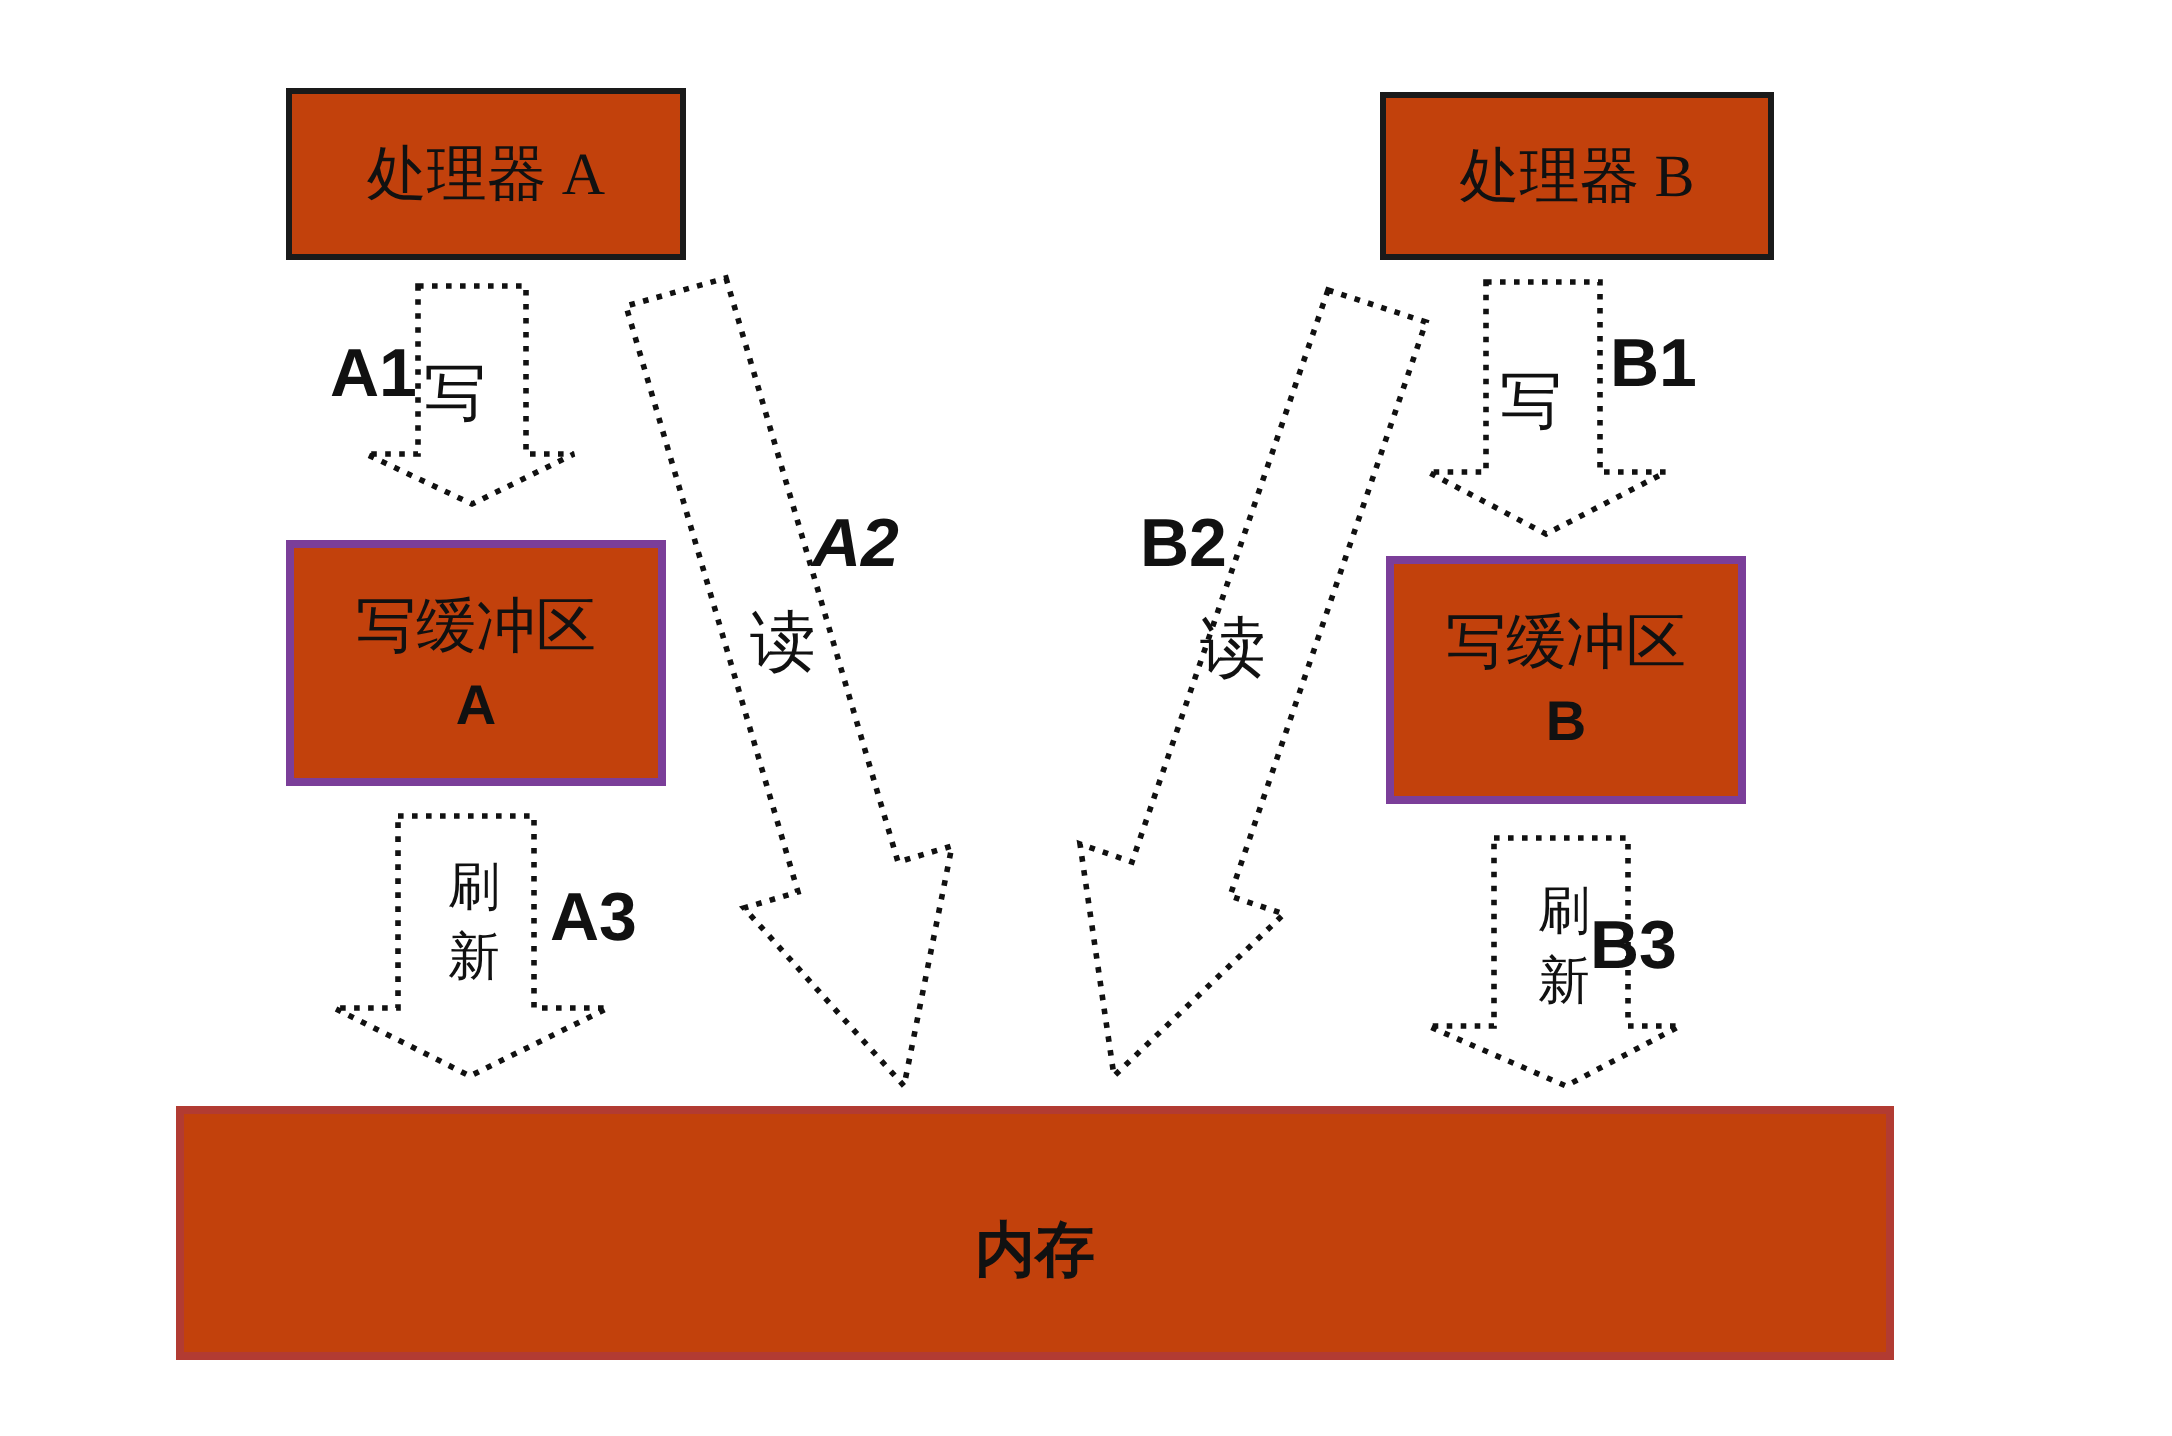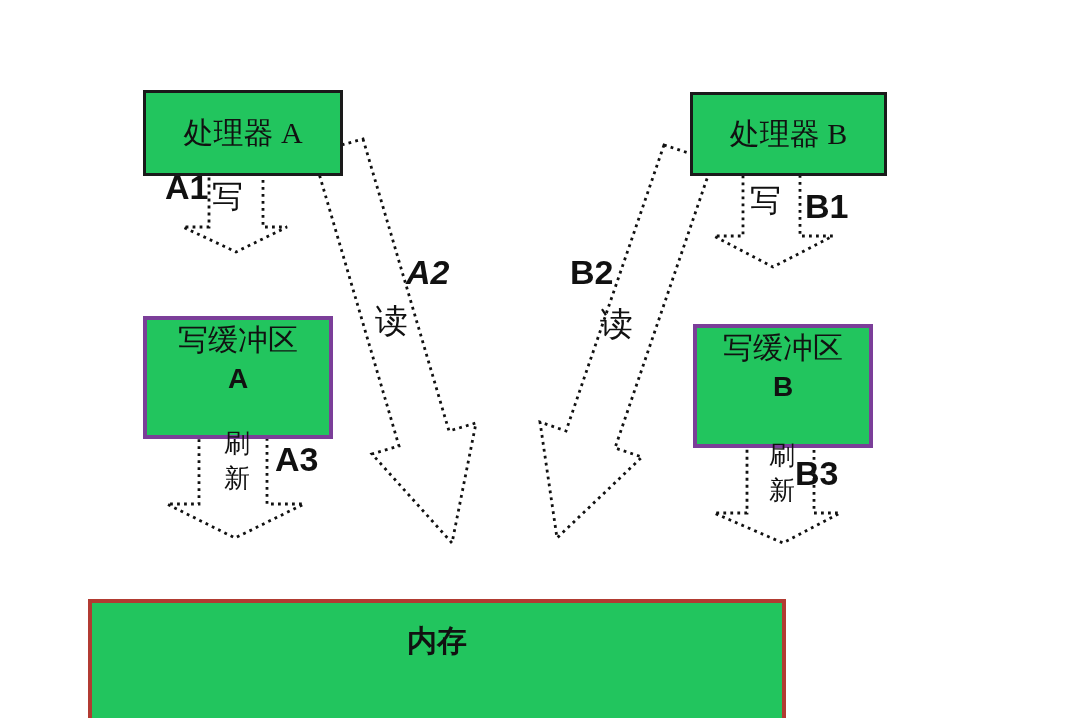--- a/index.html
+++ b/index.html
@@ -28,37 +28,36 @@
   }
   .arrow {
     fill: #ffffff;
     stroke: var(--arrow-stroke);
     stroke-width: 2.8;
     stroke-dasharray: 2.8 4.2;
     stroke-linejoin: miter;
   }
   .box {
     position: absolute;
-    background: #22c55e;
+    background: #c2410c;
     display: flex;
     align-items: center;
     justify-content: center;
     text-align: center;
-    margin-top: 46px;
   }
   .box.processor {
     border: 3px solid var(--processor-border);
     font-size: 30px;
     font-family: "Liberation Serif", "DejaVu Serif", serif;
   }
   .box.buffer {
     border: 4px solid var(--buffer-border);
     flex-direction: column;
     justify-content: flex-start;
-    padding-top: 0;
+    padding-top: 20px;
     font-size: 30px;
     line-height: 39px;
     font-family: "Liberation Serif", "DejaVu Serif", serif;
   }
   .box.buffer .line2 {
     font-family: "Liberation Sans", "DejaVu Sans", sans-serif;
     font-weight: 700;
     font-size: 28px;
   }
   .box.memory {
@@ -125,28 +124,28 @@
   <div class="box buffer" style="left:143px; top:270px; width:190px; height:123px;">
     <span class="line1">写缓冲区</span>
     <span class="line2">A</span>
   </div>
 
   <div class="box buffer" style="left:693px; top:278px; width:180px; height:124px;">
     <span class="line1">写缓冲区</span>
     <span class="line2">B</span>
   </div>
 
-  <div class="box memory" style="left:88px; top:553px; width:698px; height:127px;">
+  <div class="box memory" style="left:88px; top:553px; width:859px; height:127px;align-items:center;">
     <span>内存</span>
   </div>
 
   <div class="lbl" style="left:165px; top:168px;">A1</div>
   <div class="lbl" style="left:406px; top:253px;font-style:italic;">A2</div>
   <div class="lbl" style="left:275px; top:440px;">A3</div>
-  <div class="lbl" style="left:805px; top:187px;">B1</div>
+  <div class="lbl" style="left:805px; top:163px;">B1</div>
   <div class="lbl" style="left:570px; top:253px;">B2</div>
   <div class="lbl" style="left:795px; top:454px;">B3</div>
 
   <div class="cjk" style="left:212px; top:176px;">写</div>
   <div class="cjk" style="left:750px; top:180px;">写</div>
   <div class="cjk" style="left:375px; top:299px; font-size:33px;">读</div>
   <div class="cjk" style="left:600px; top:302px; font-size:33px;">读</div>
   <div class="cjk vertical" style="left:219px; top:426px;">刷新</div>
   <div class="cjk vertical" style="left:764px; top:438px;">刷新</div>
 

